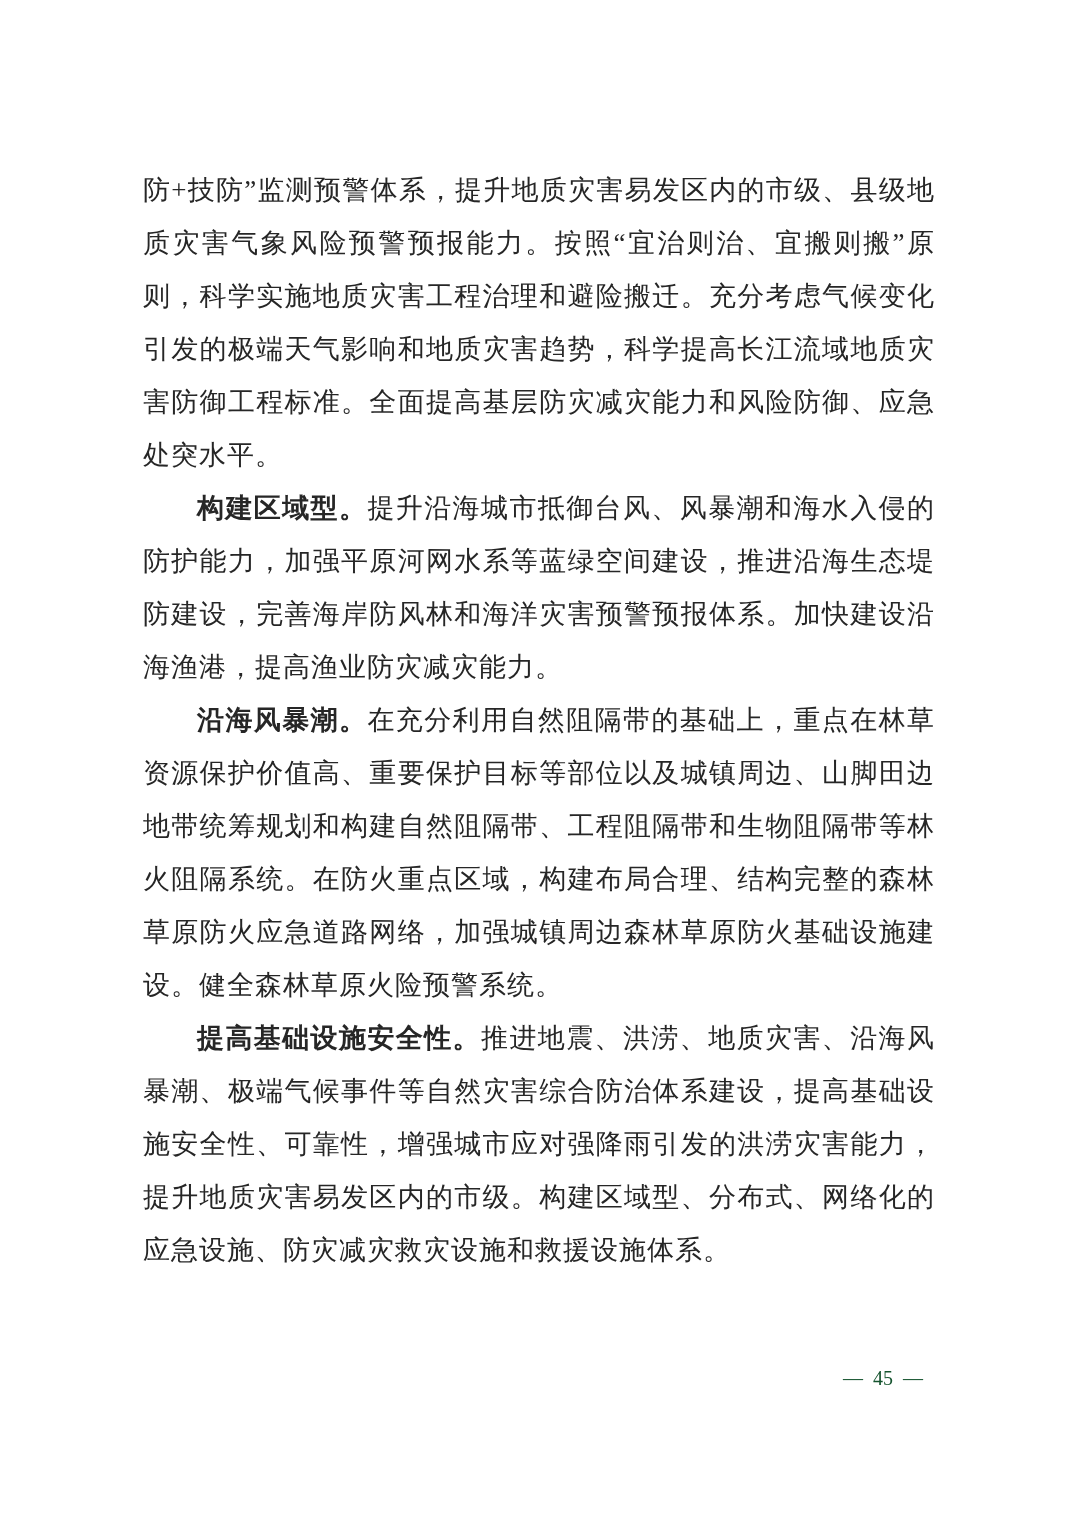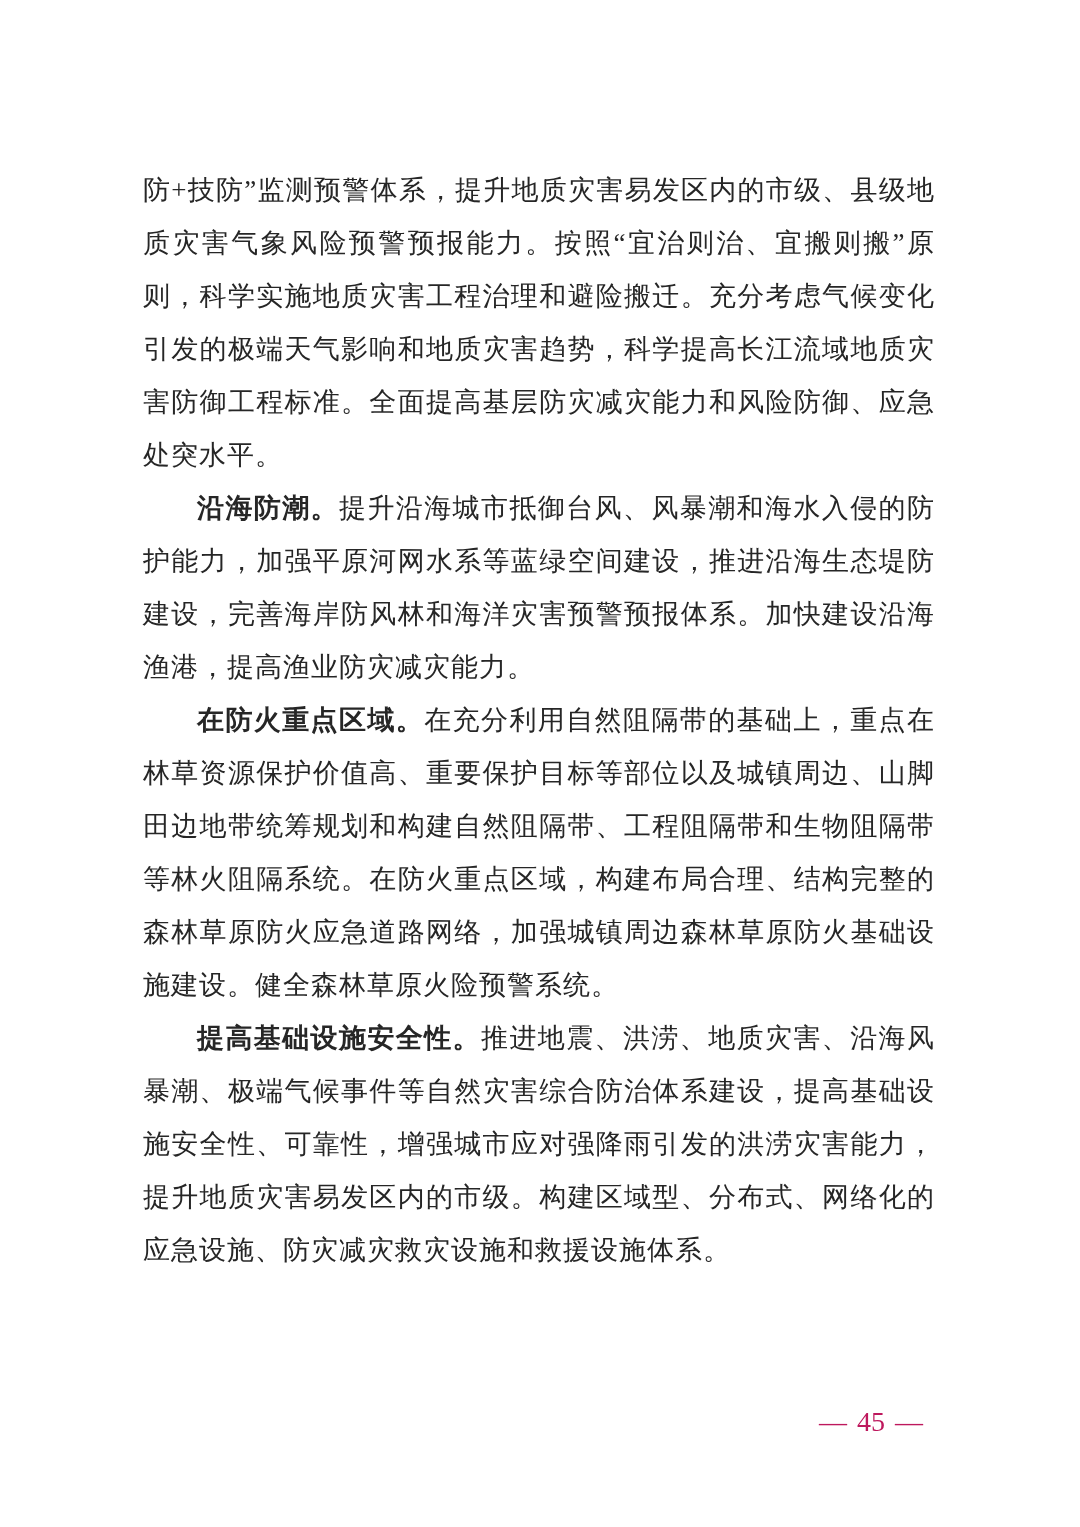--- a/index.html
+++ b/index.html
@@ -31,49 +31,49 @@
     padding: 0;
   }
   .content p.indent {
     text-indent: 2em;
   }
   .lead {
     font-weight: bold;
   }
   .footer {
     position: absolute;
-    top: 1404px;
+    top: 1360px;
     right: 147px;
-    color: #be185d;
-    font-size: 28px;
+    color: #14532d;
+    font-size: 20px;
     line-height: 36px;
     white-space: nowrap;
   }
   .footer .dash {
     letter-spacing: 0;
     padding: 0 10px;
   }
 </style>
 </head>
 <body>
 
 <div class="page">
 
   <div class="content">
 
     <p>
       <span class="lead"></span><span>防+技防”监测预警体系，提升地质灾害易发区内的市级、县级地质灾害气象风险预警预报能力。按照“宜治则治、宜搬则搬”原则，科学实施地质灾害工程治理和避险搬迁。充分考虑气候变化引发的极端天气影响和地质灾害趋势，科学提高长江流域地质灾害防御工程标准。全面提高基层防灾减灾能力和风险防御、应急处突水平。</span>
     </p>
 
     <p class="indent">
-      <span class="lead">沿海防潮。</span><span>提升沿海城市抵御台风、风暴潮和海水入侵的防护能力，加强平原河网水系等蓝绿空间建设，推进沿海生态堤防建设，完善海岸防风林和海洋灾害预警预报体系。加快建设沿海渔港，提高渔业防灾减灾能力。</span>
+      <span class="lead">构建区域型。</span><span>提升沿海城市抵御台风、风暴潮和海水入侵的防护能力，加强平原河网水系等蓝绿空间建设，推进沿海生态堤防建设，完善海岸防风林和海洋灾害预警预报体系。加快建设沿海渔港，提高渔业防灾减灾能力。</span>
     </p>
 
     <p class="indent">
-      <span class="lead">在防火重点区域。</span><span>在充分利用自然阻隔带的基础上，重点在林草资源保护价值高、重要保护目标等部位以及城镇周边、山脚田边地带统筹规划和构建自然阻隔带、工程阻隔带和生物阻隔带等林火阻隔系统。在防火重点区域，构建布局合理、结构完整的森林草原防火应急道路网络，加强城镇周边森林草原防火基础设施建设。健全森林草原火险预警系统。</span>
+      <span class="lead">沿海风暴潮。</span><span>在充分利用自然阻隔带的基础上，重点在林草资源保护价值高、重要保护目标等部位以及城镇周边、山脚田边地带统筹规划和构建自然阻隔带、工程阻隔带和生物阻隔带等林火阻隔系统。在防火重点区域，构建布局合理、结构完整的森林草原防火应急道路网络，加强城镇周边森林草原防火基础设施建设。健全森林草原火险预警系统。</span>
     </p>
 
     <p class="indent">
       <span class="lead">提高基础设施安全性。</span><span>推进地震、洪涝、地质灾害、沿海风暴潮、极端气候事件等自然灾害综合防治体系建设，提高基础设施安全性、可靠性，增强城市应对强降雨引发的洪涝灾害能力，提升地质灾害易发区内的市级。构建区域型、分布式、网络化的应急设施、防灾减灾救灾设施和救援设施体系。</span>
     </p>
 
   </div>
 
   <div class="footer">
     <span class="dash">—</span><span>45</span><span class="dash">—</span>

